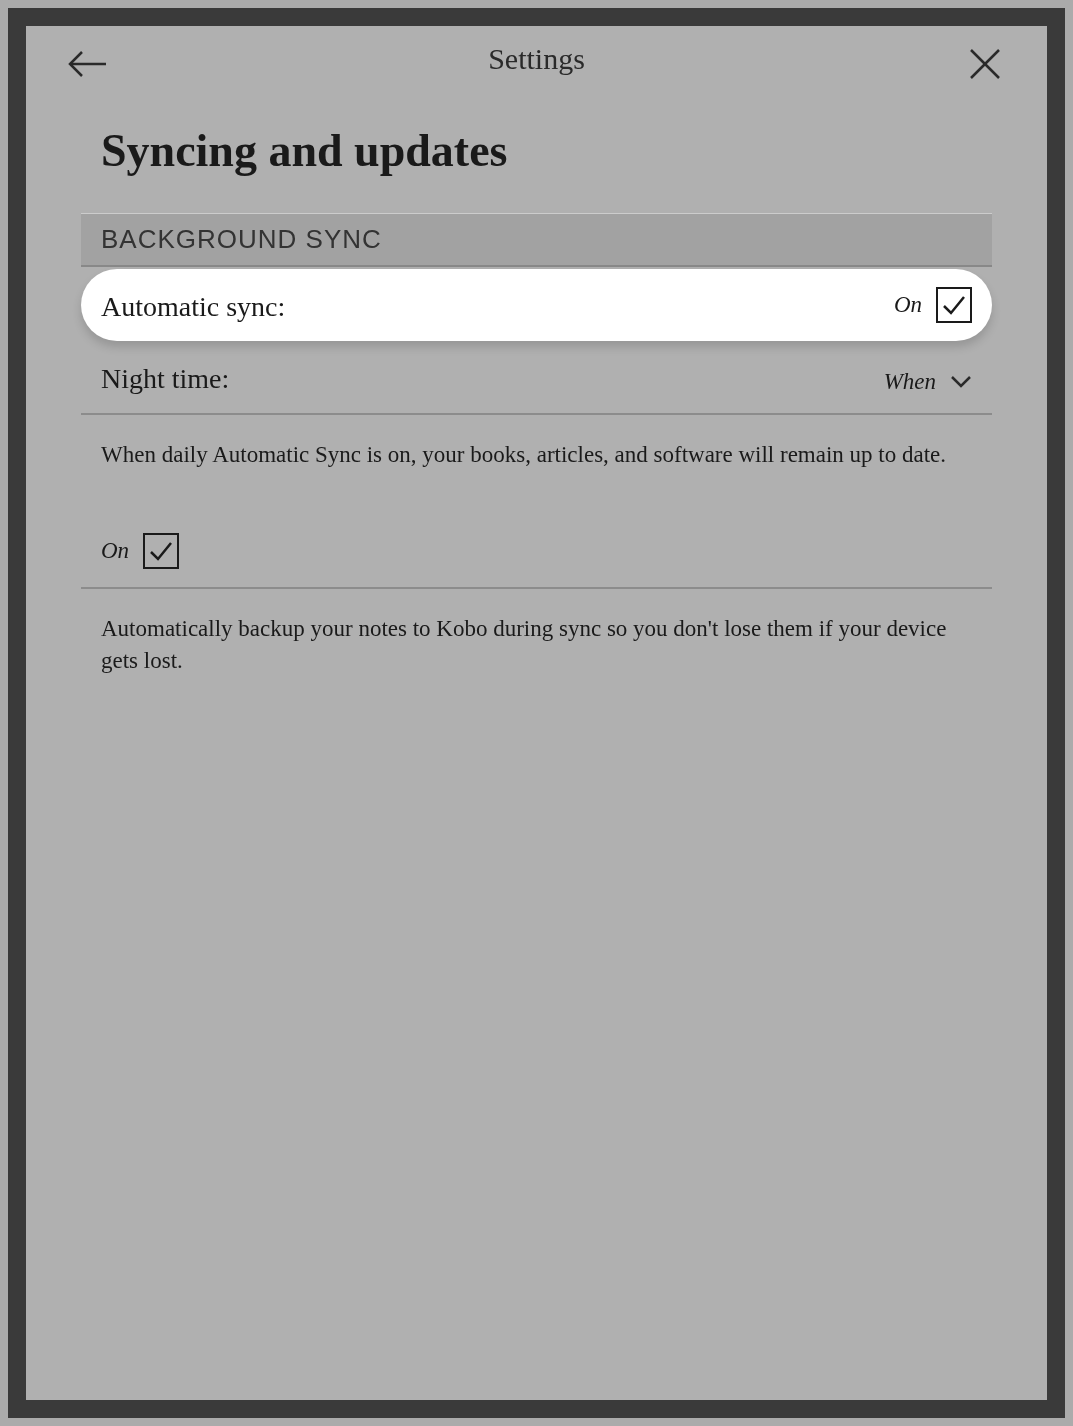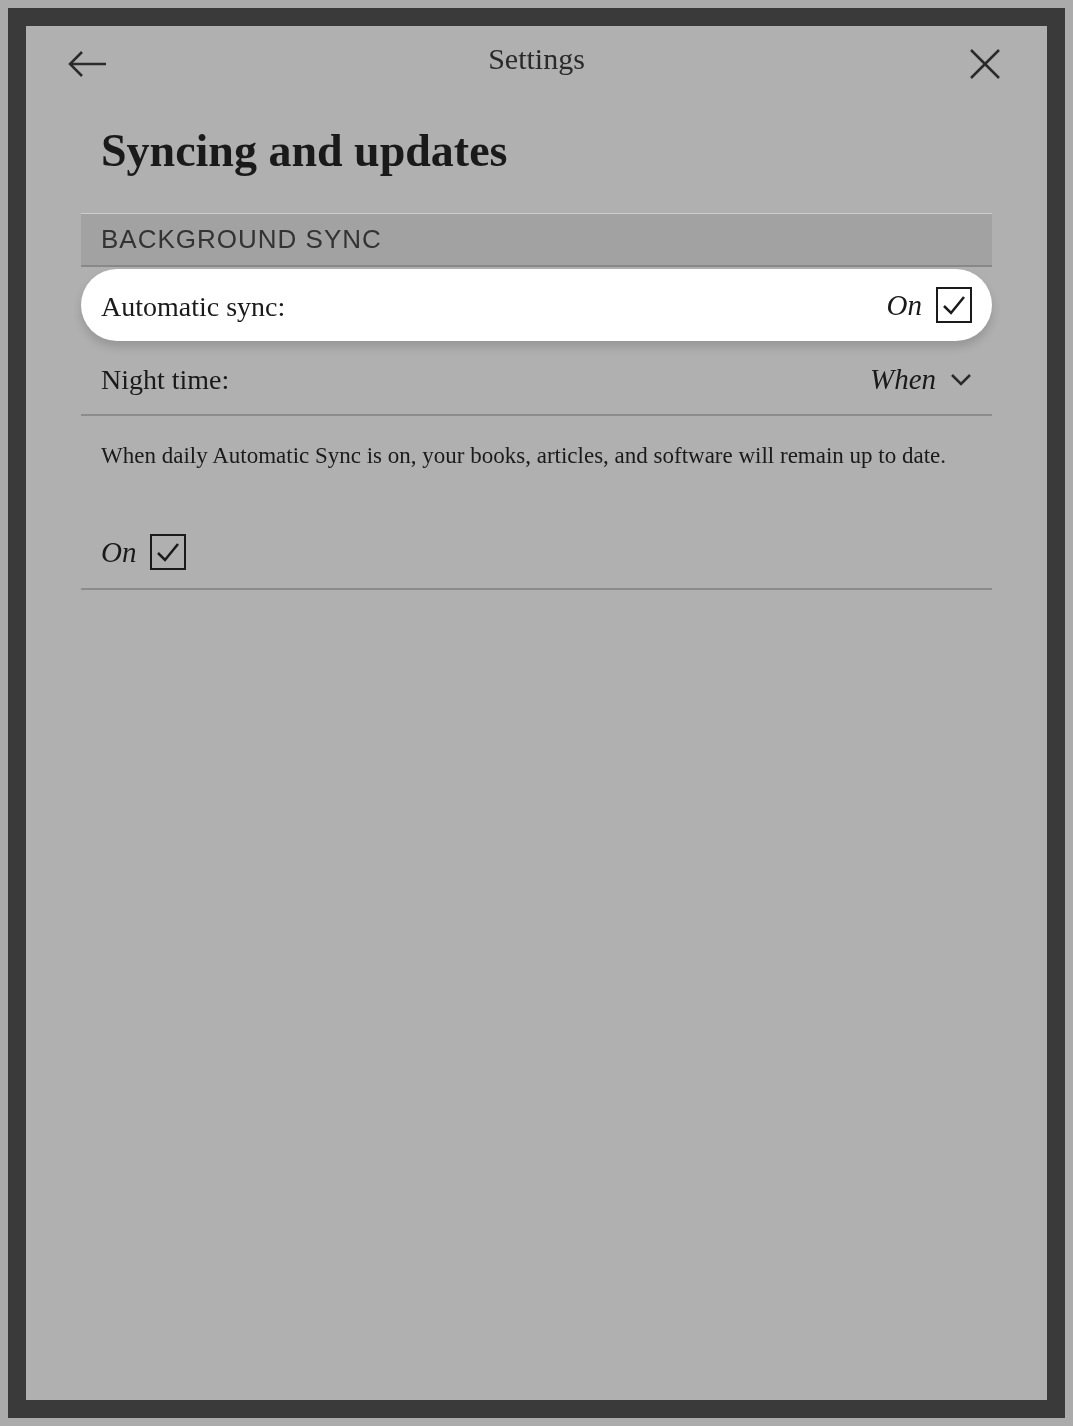--- a/index.html
+++ b/index.html
@@ -81,21 +81,21 @@
       box-shadow: 0 6px 10px rgba(0,0,0,0.15);
       margin-bottom: 4px;
     }
     .row-right {
       display: flex;
       align-items: center;
       gap: 14px;
     }
     .value-italic {
       font-style: italic;
-      font-size: 29px;
+      font-size: 23px;
     }
     .checkbox {
       width: 36px;
       height: 36px;
       border: 2px solid #1a1a1a;
       display: flex;
       align-items: center;
       justify-content: center;
     }
     .description {
@@ -173,15 +173,16 @@
       <div class="row-right">
         <span class="value-italic">On</span>
         <div class="checkbox">
           <svg width="26" height="26" viewBox="0 0 26 26">
             <polyline points="3,14 10,21 23,5" fill="none" stroke="#1a1a1a" stroke-width="2.5"></polyline>
           </svg>
         </div>
       </div>
     </div>
 
+    <div class="description">Automatically backup your notes to Kobo during sync so you don't lose them if your device gets lost.</div>
 
   </div>
 </div>
 
 </body></html>

